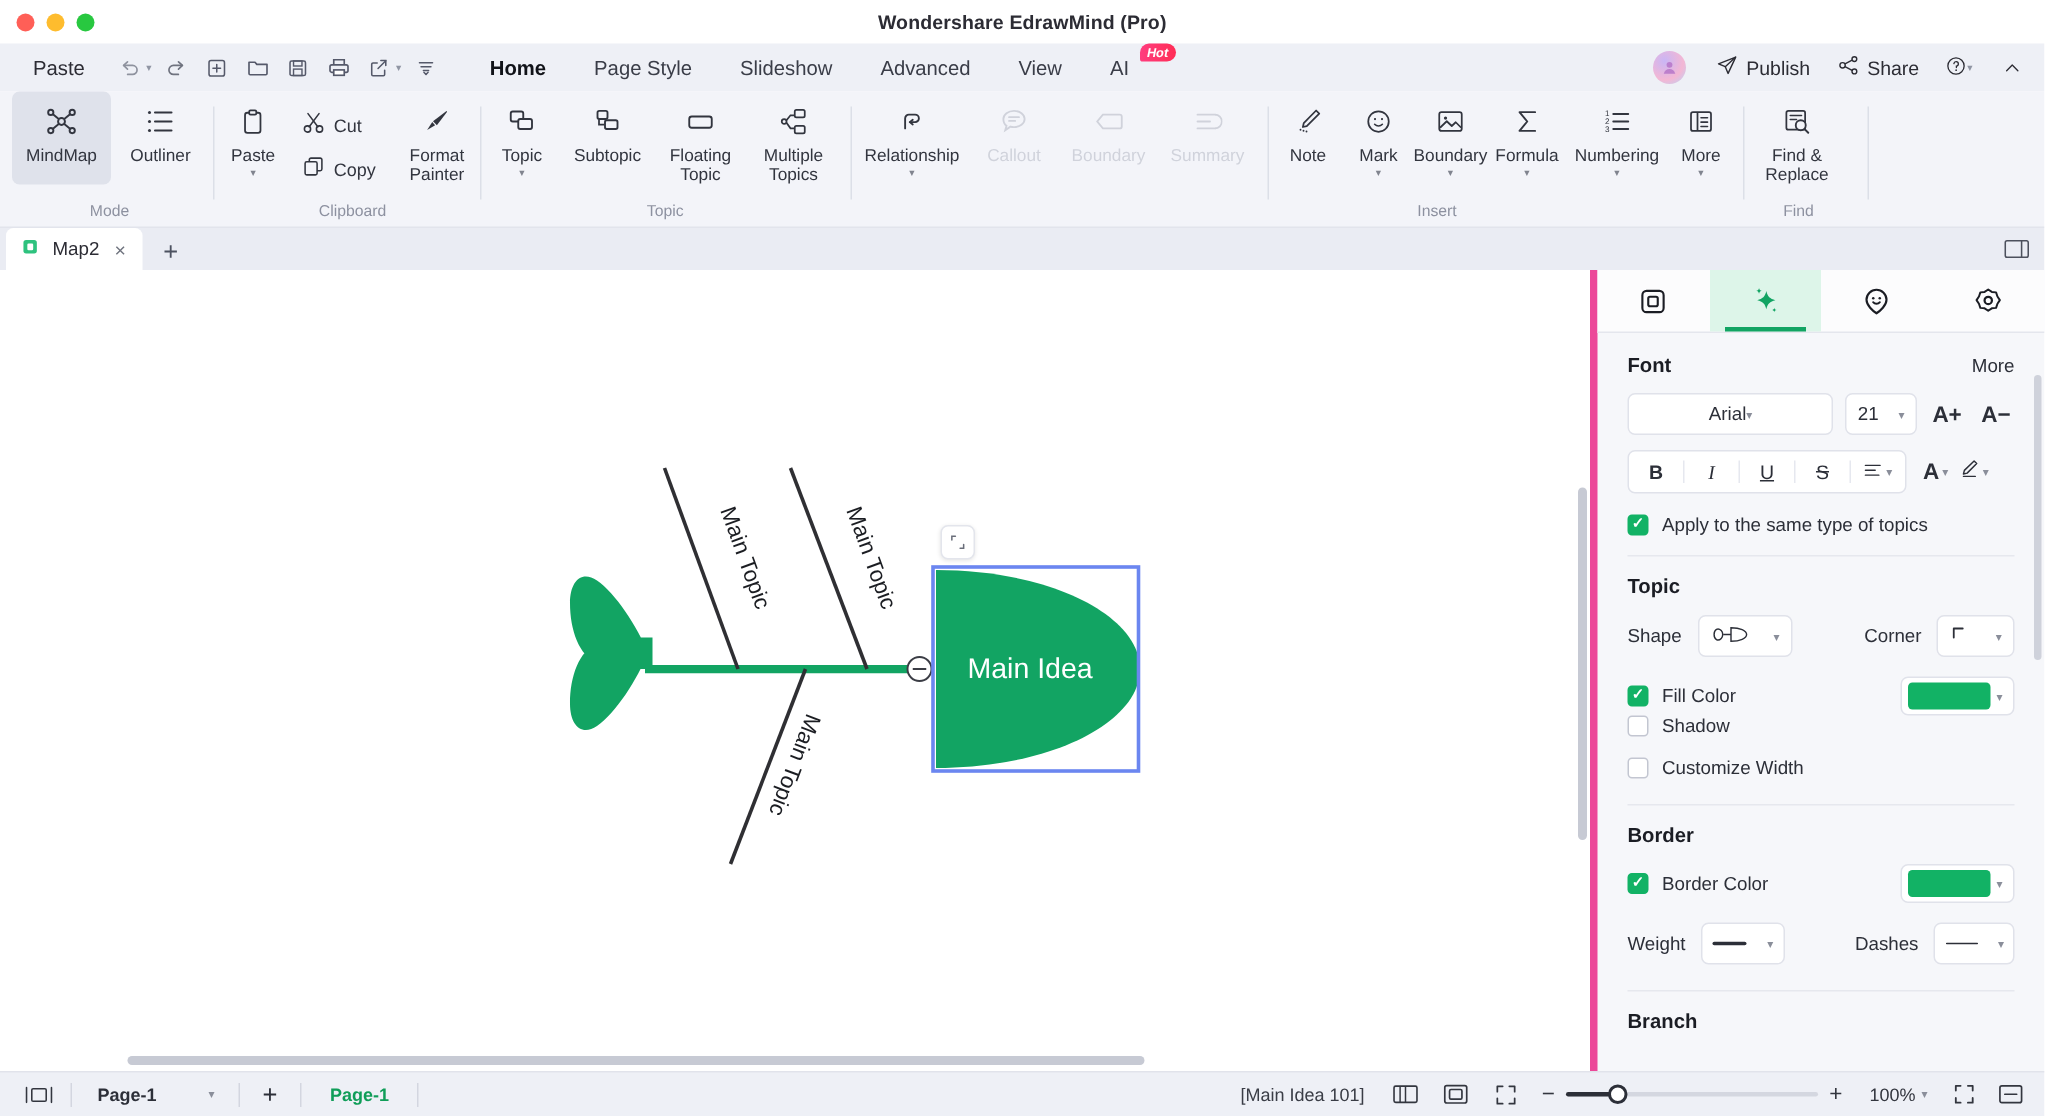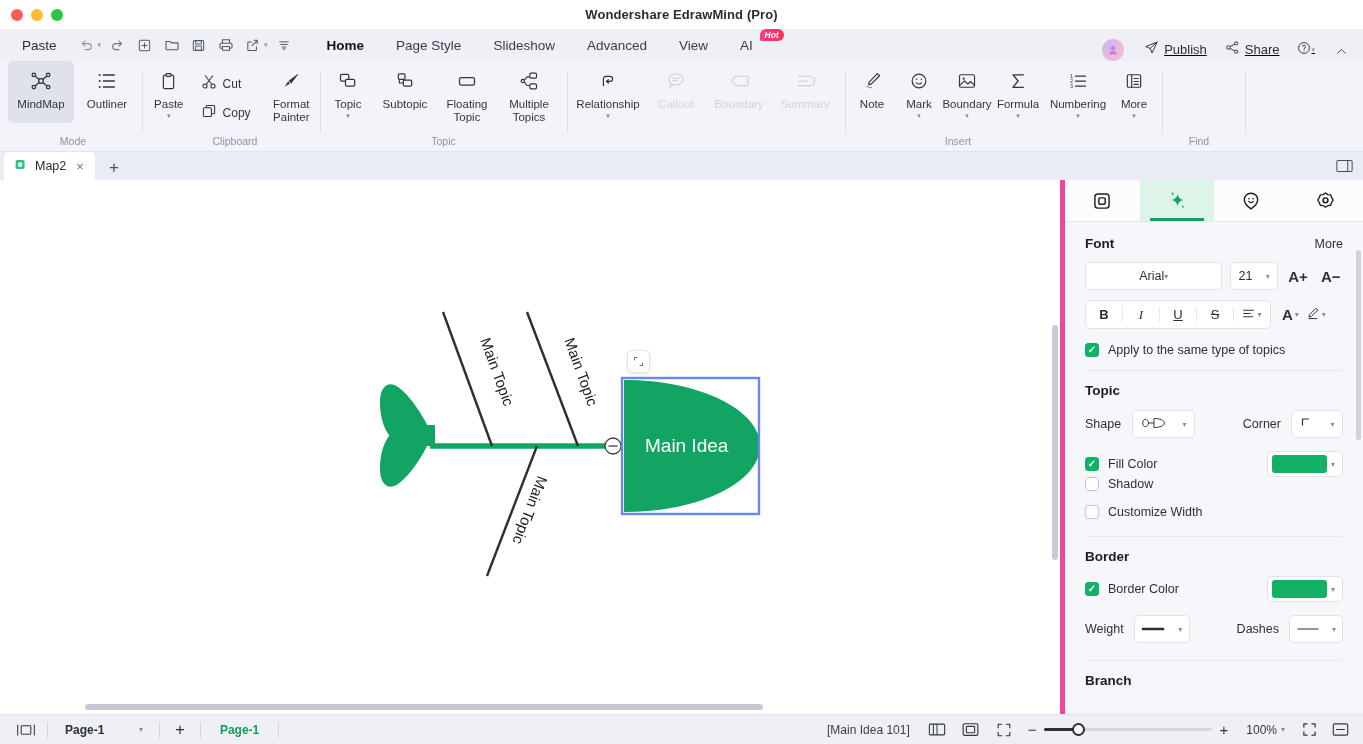--- a/index.html
+++ b/index.html
@@ -50,21 +50,21 @@
   }
   .mtab.active { font-weight: bold; color: #111319; }
   .hot-badge {
     position: absolute; top: -5px; right: -9px;
     background: linear-gradient(90deg,#ff3d7f,#ff2d55);
     color: #fff; font-size: 8.5px; font-style: italic; font-weight: bold;
     padding: 1px 5px; border-radius: 7px 7px 7px 2px;
   }
   .menu-right {
     position: absolute; right: 8px; top: 0; height: 32px;
-    display: flex; align-items: flex-end; gap: 4px; text-decoration: underline;
+    display: flex; align-items: center; gap: 4px;
   }
   .avatar {
     width: 22px; height: 22px; border-radius: 50%;
     background: radial-gradient(circle at 35% 30%, #c9b6f5, #f3b7d4 60%, #b9d4f7);
     display: flex; align-items: center; justify-content: center;
     margin-right: 9px;
   }
   .mr-item {
     display: flex; align-items: center; gap: 5px; font-size: 13px; color: #2c2c34;
     padding: 3px 7px; border-radius: 4px; cursor: default;
@@ -569,20 +569,31 @@
         </span>
         <span class="lbl">More</span>
         <span class="dd">▾</span>
       </div>
     </div>
     <div class="grp-label" style="left:-50px; width:320px;">Insert</div>
   </div>
   <div class="rsep" style="left:1162px;"></div>
 
   <div class="rgroup" style="left:1165px; width:68px;">
+    <div class="rbtn" style="width:66px;">
+      <span class="ico">
+        <svg width="20" height="20" viewBox="0 0 24 24">
+            <rect x="3.5" y="3.5" width="15" height="15" rx="1.6" stroke="#32353f" stroke-width="1.4" fill="none"></rect>
+            <path d="M6.6 7.2h9M6.6 10.4h5" stroke="#32353f" stroke-width="1.3" stroke-linecap="round"></path>
+            <circle cx="15" cy="15" r="4" stroke="#32353f" stroke-width="1.5" fill="#f3f4f9"></circle>
+            <path d="M18.1 18.1 L21 21" stroke="#32353f" stroke-width="1.6" stroke-linecap="round"></path>
+          </svg>
+      </span>
+      <span class="lbl">Find &amp; Replace</span>
+    </div>
     <div class="grp-label">Find</div>
   </div>
   <div class="rsep" style="left:1245px;"></div>
 </div>
 
 <div class="tabbar">
   <div style="width:4px;"></div>
   <div class="dtab">
     <span>
       <svg width="13" height="13" viewBox="0 0 16 16">

